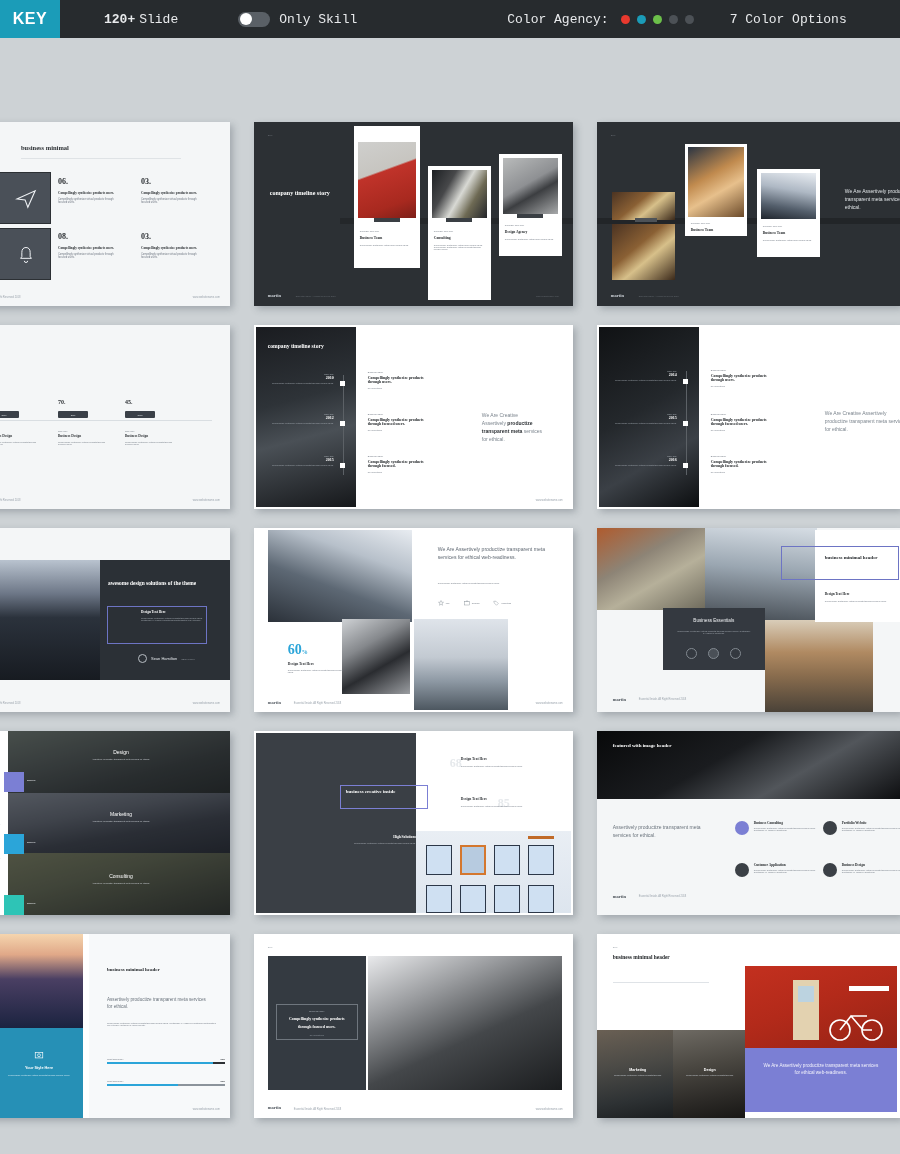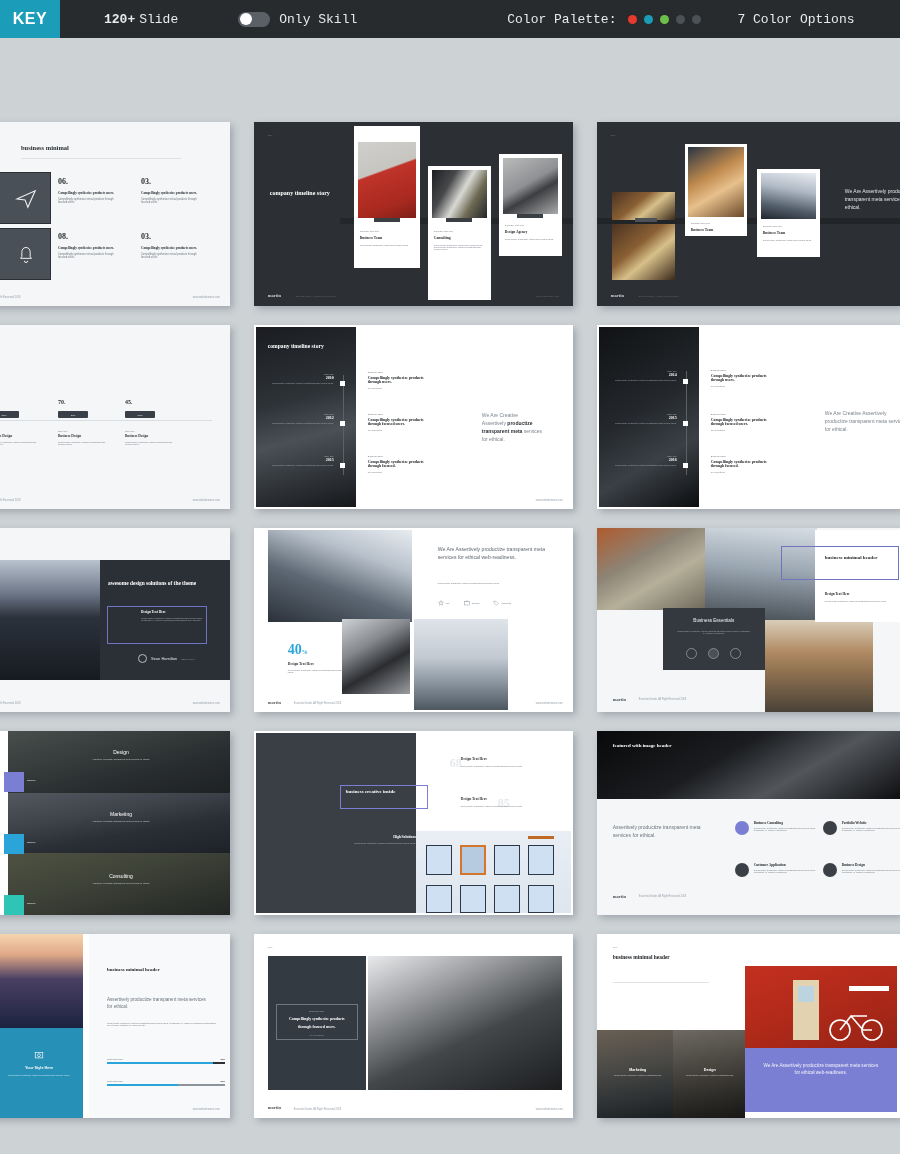--- a/index.html
+++ b/index.html
@@ -121,21 +121,21 @@
   </div>
 
   <div class="toggle-wrap">
     <div class="toggle">
       <div class="knob"></div>
     </div>
     <span class="tb-item">Only Skill</span>
   </div>
 
   <div class="palette-wrap">
-    <span class="tb-item">Color Palette:</span>
+    <span class="tb-item">Color Agency:</span>
     <span class="dots" id="palette-dots">
         <span class="dot" style="background: rgb(232, 57, 46);"></span>
         <span class="dot" style="background: rgb(27, 156, 184);"></span>
         <span class="dot" style="background: rgb(108, 192, 74);"></span>
         <span class="dot" style="background: rgb(76, 81, 86);"></span>
         <span class="dot" style="background: rgb(76, 81, 86);"></span>
       </span>
   </div>
 
   <div class="tb-item tb-options">7 Color Options</div>
@@ -449,21 +449,21 @@
           </span>
           <span style="display:flex;align-items:center;gap:2px;">
             <svg width="6" height="6" viewBox="0 0 24 24">
                 <path d="M3 5h9l9 9-7 7-9-9z" fill="none" stroke="#7c858e" stroke-width="1.6"></path>
               </svg>
             <span class="xtiny blur">Marketing</span>
           </span>
         </div>
 
         <div style="position:absolute;left:34px;top:112px;">
-          <span class="hd" style="font-size:14px;color:#2ba5d9;">40</span><span class="hd" style="font-size:6px;color:#2ba5d9;">%</span>
+          <span class="hd" style="font-size:14px;color:#2ba5d9;">60</span><span class="hd" style="font-size:6px;color:#2ba5d9;">%</span>
           <div class="hd" style="font-size:3.6px;color:#2c3034;margin-top:4px;">Design Text Here</div>
           <div class="xtiny blur" style="width:60px;margin-top:3px;">Compellingly synthesize virtual products through focused users.</div>
         </div>
 
         <div class="brand" style="position:absolute;left:14px;bottom:7px;color:#5a6168;">martin</div>
         <div class="footer-l" style="left:40px;">Essential Inside. All Right Reserved 2018</div>
         <div class="footer-r">www.websitename.com</div>
       </div>
     </div>
 

